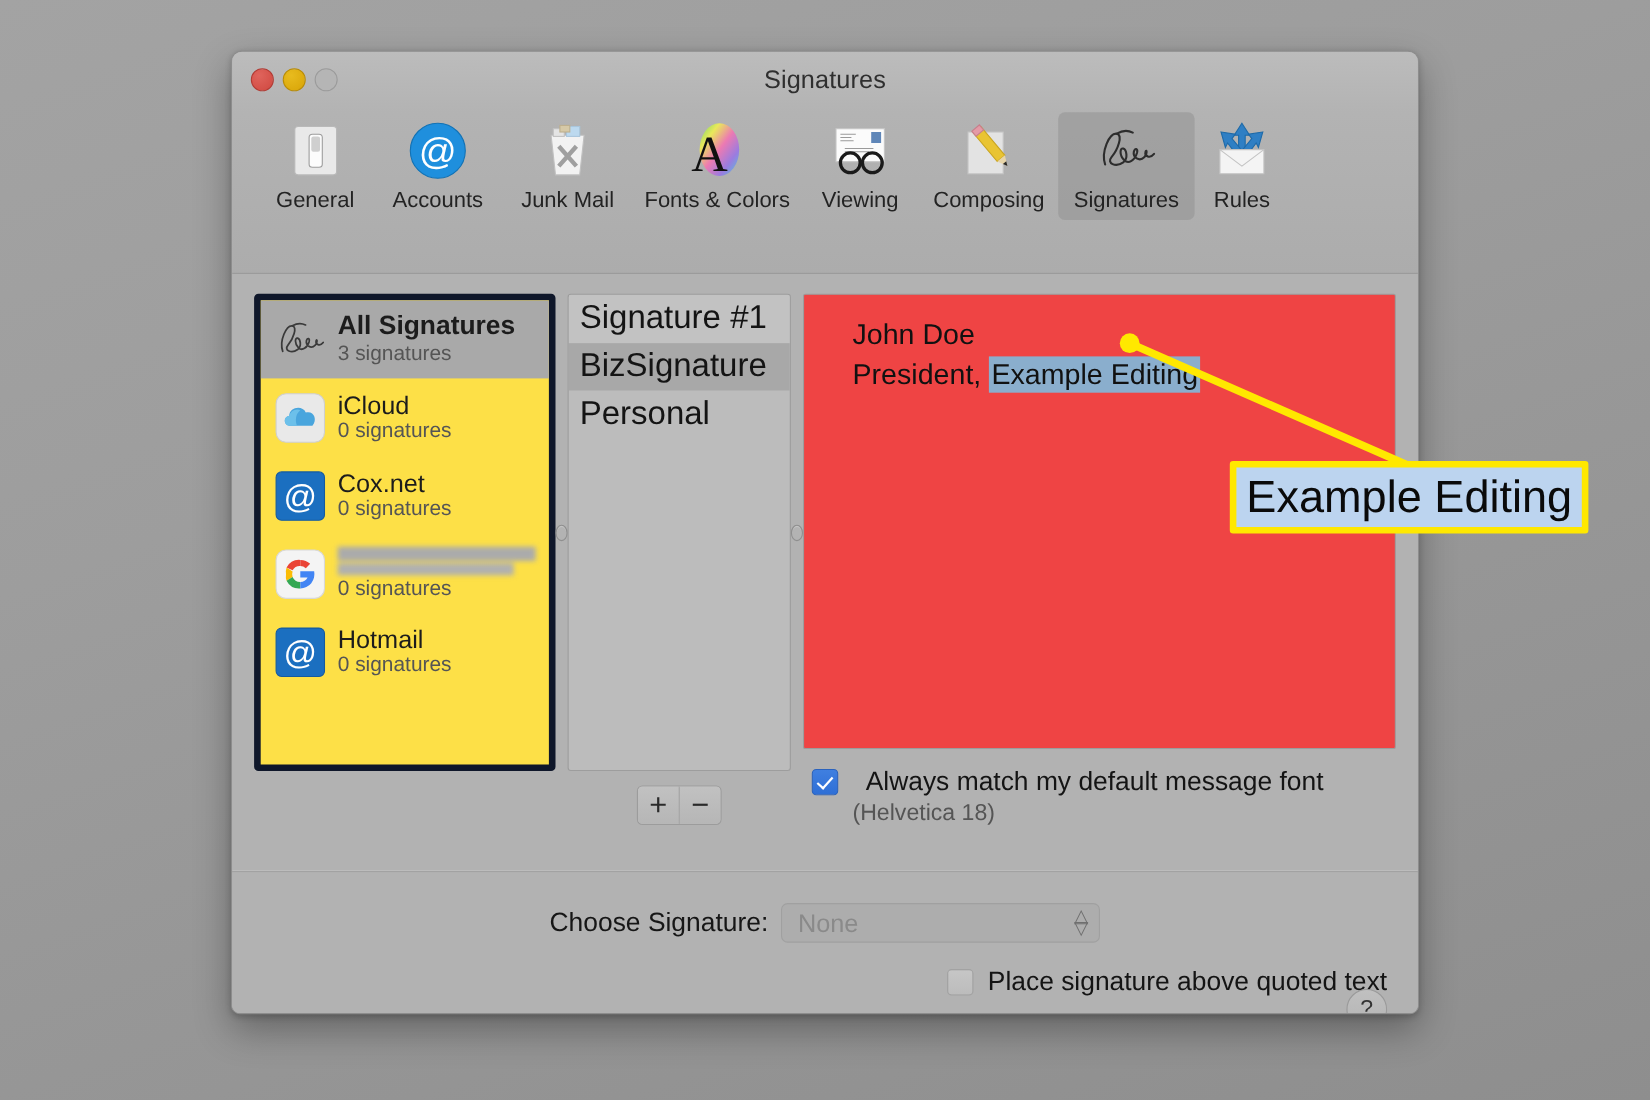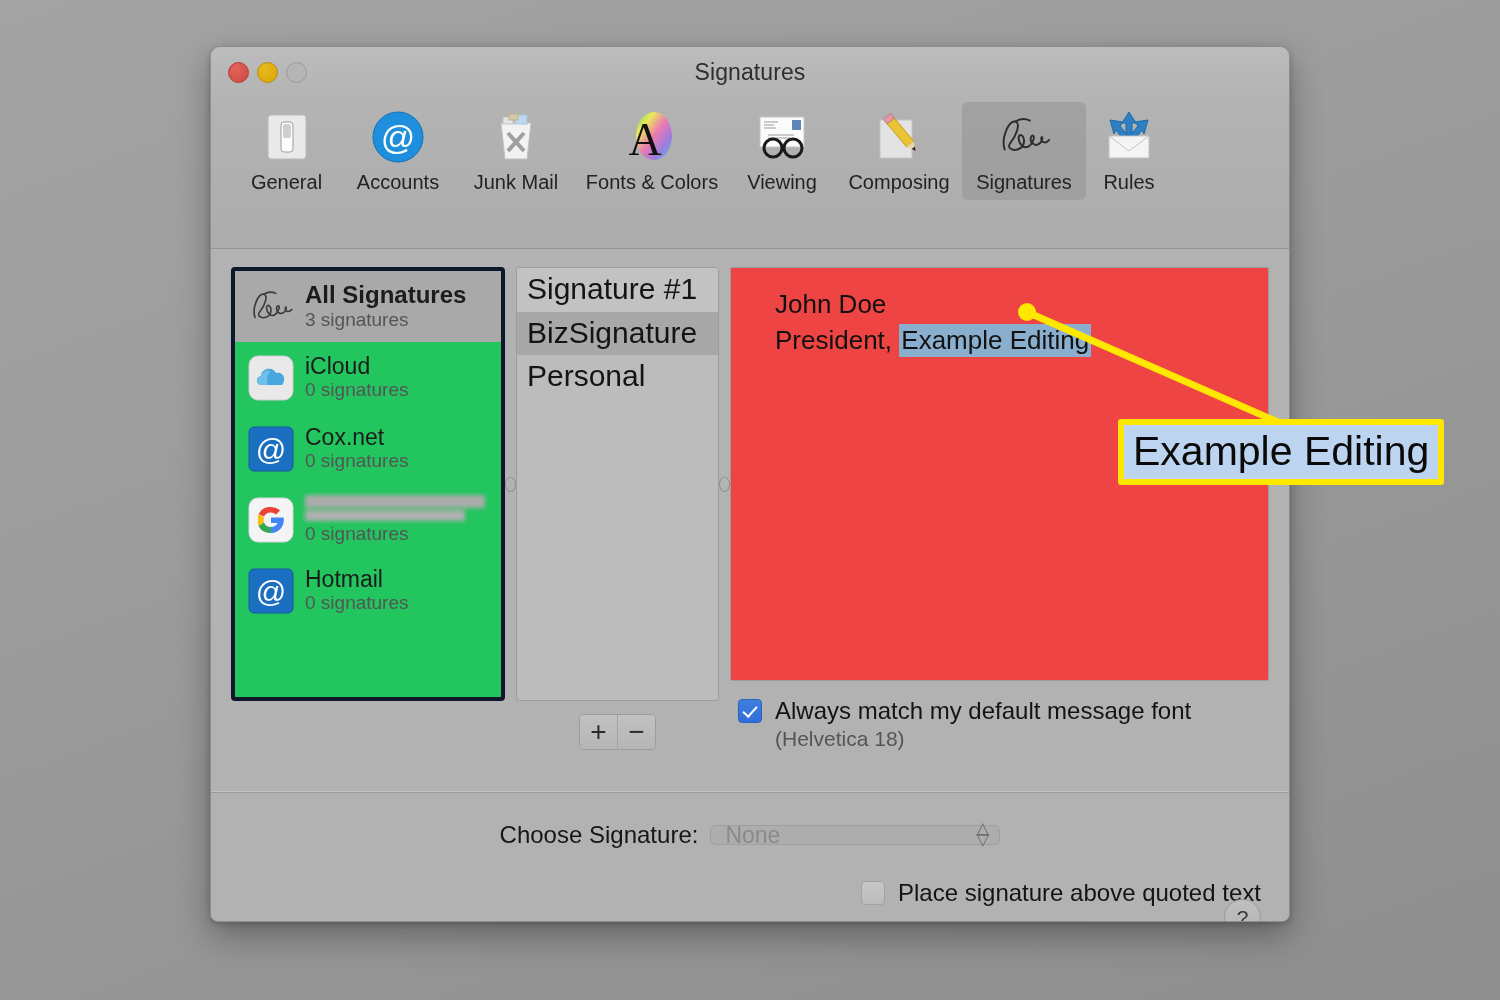--- a/index.html
+++ b/index.html
@@ -119,22 +119,22 @@
     background: #b2b2b2;
     padding: 18px 20px 0 20px;
     box-sizing: border-box;
     display: flex;
   }
 
   
   #accounts {
     width: 274px;
     height: 434px;
-    background: #22c55e;
-    border: 4px solid #0f172a;
+    background: #fde047;
+    border: 6px solid #0f172a;
     border-radius: 4px;
     overflow: hidden;
     box-sizing: border-box;
   }
   .acct-row {
     display: flex;
     align-items: center;
     padding: 9px 8px 9px 12px;
     box-sizing: border-box;
     height: 71px;
@@ -247,21 +247,21 @@
   }
   .selhl {
     background: #8aaecd;
     padding: 1px 2px 2px 2px;
   }
 
   #fontrow {
     margin-top: 16px;
     padding-left: 8px;
   }
-  .cbline { display: flex; align-items: center; }
+  .cbline { display: flex; align-items: center; gap: 12px; }
   .cbox {
     width: 24px; height: 24px;
     border-radius: 4px;
     box-sizing: border-box;
     margin-right: 13px;
     flex: 0 0 24px;
   }
   .cbox.on {
     background: linear-gradient(#3f7fe0, #2f6fd6);
     border: 1px solid #2a62bd;
@@ -303,21 +303,21 @@
     align-items: center;
     justify-content: center;
   }
   #chooselabel {
     font-size: 24px;
     color: #161616;
     margin-right: 12px;
   }
   #popup {
     width: 290px;
-    height: 20px;
+    height: 36px;
     background: #adadad;
     border: 1px solid #a0a0a0;
     border-radius: 6px;
     box-sizing: border-box;
     display: flex;
     align-items: center;
     padding: 0 10px 0 14px;
     justify-content: space-between;
   }
   #popupvalue { font-size: 23px; color: #8a8a8a; }

